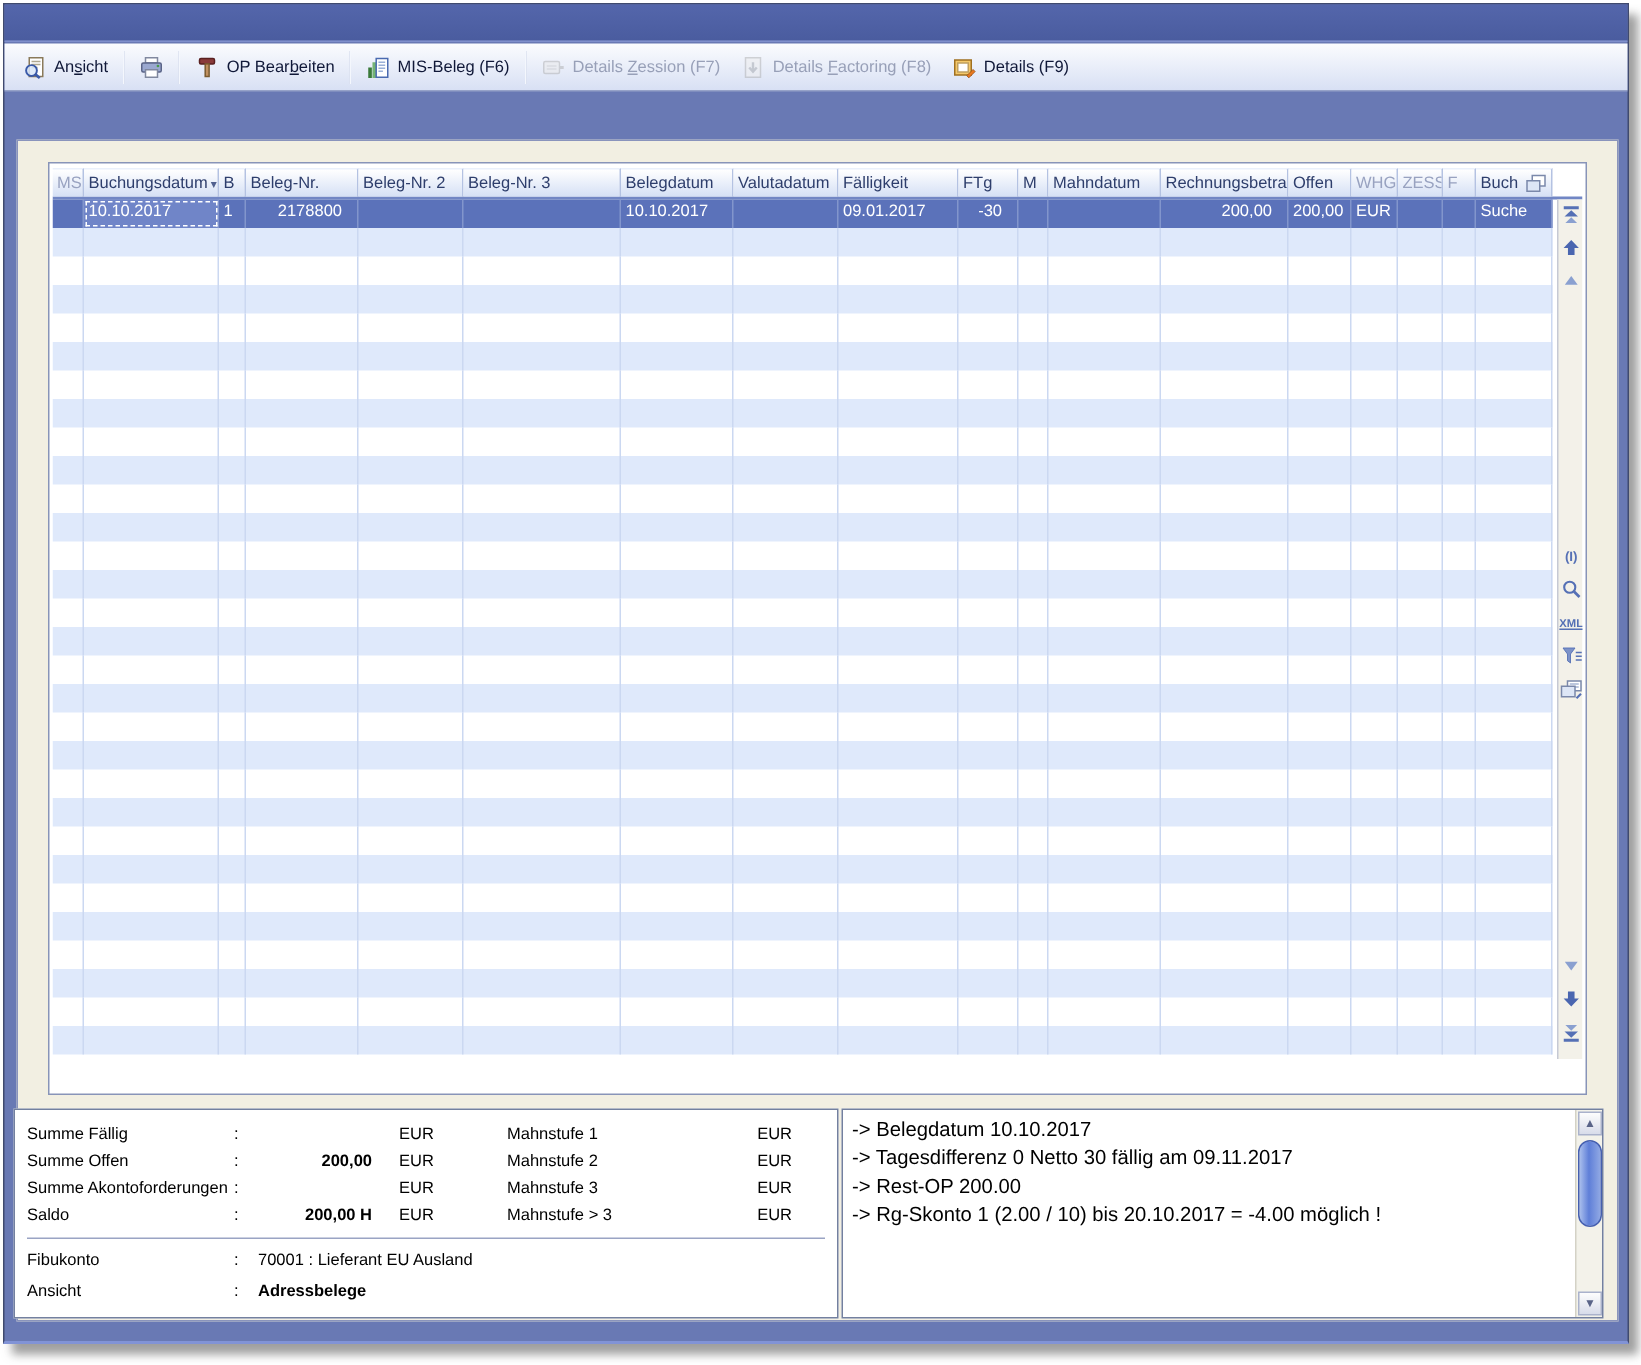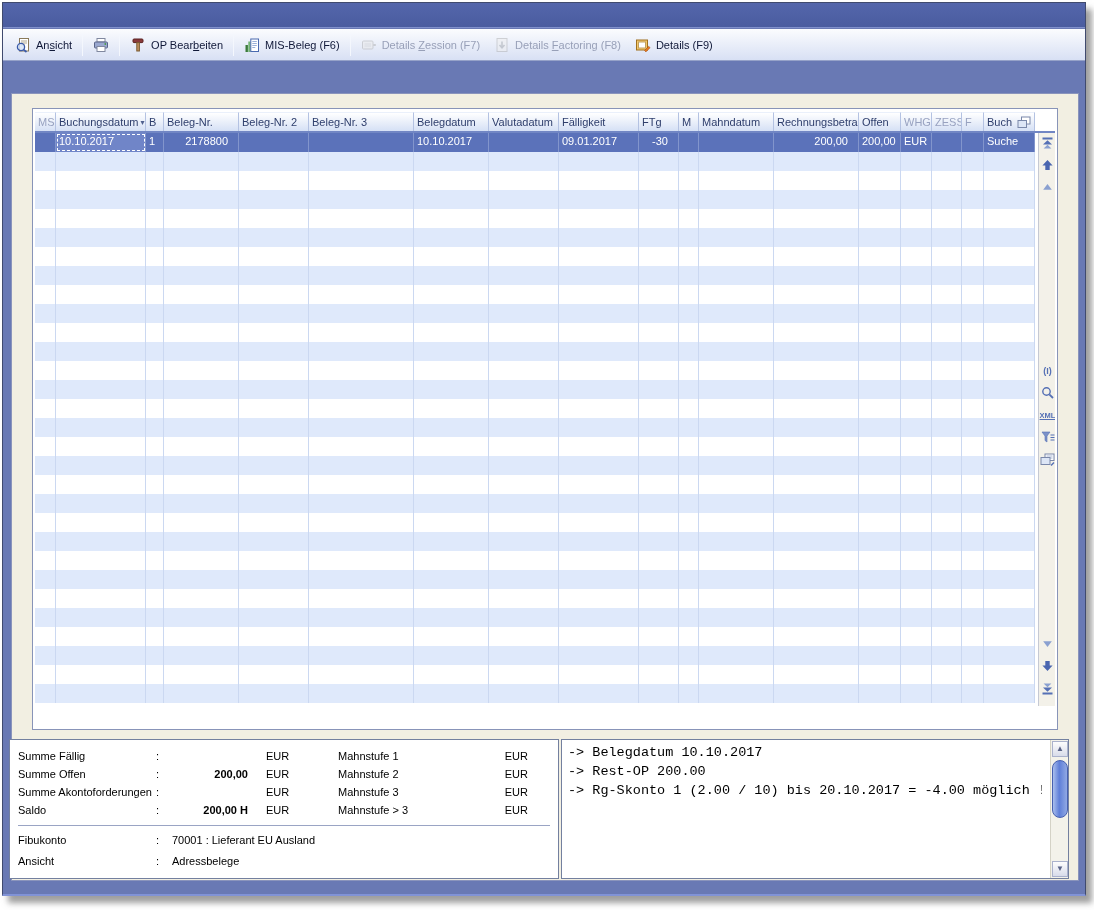--- a/index.html
+++ b/index.html
@@ -107,28 +107,28 @@
   .scolon { width:14px; }
   .sval { width:84px; text-align:right; font-weight:bold; padding-right:6px; }
   .scur { width:60px; padding-left:12px; }
   .smlabel { width:130px; margin-left:24px; }
   .smcur { margin-left:auto; margin-right:22px; }
   .sep { border-top:1px solid #9aa4c4; margin:6px 0 3px 0; }
   .frow { display:flex; height:21px; align-items:center; }
   .flabel { width:138px; }
   .fcolon { width:14px; }
   .fval { padding-left:2px; }
-  .fval.bold { font-weight:normal; }
+  .fval.bold { font-weight:bold; }
   
   .panel-details {
     position:absolute; left:558px; top:736px; width:508px; height:140px;
     background:#fff; border:1px solid #73809f; font-size:13.5px; color:#000;
     padding:5px 26px 0 6px; overflow:hidden;
   }
-  .dline { height:19px; white-space:nowrap; overflow:hidden;font-family:Liberation Mono, monospace; }
+  .dline { height:19px; white-space:nowrap; overflow:hidden; }
   .dscroll {
     position:absolute; right:0; top:0; bottom:0; width:18px;
     background:#f3f2ea; border-left:1px solid #d4d2c6;
   }
   .sbtn {
     position:absolute; left:1px; width:16px; height:16px;
     background:linear-gradient(#fdfdfd,#d8dcea); border:1px solid #aab2cc;
     color:#5a6488; font-size:8px; line-height:14px; text-align:center;
   }
   .sbtn.up { top:1px; } .sbtn.down { bottom:1px; }
@@ -1008,20 +1008,21 @@
     <div class="frow">
       <span class="flabel">Ansicht</span>
       <span class="fcolon">:</span>
       <span class="fval bold">Adressbelege</span>
     </div>
   </div>
 
   <div class="panel-details">
     <div id="dlines">
         <div class="dline">-&gt; Belegdatum 10.10.2017</div>
+        <div class="dline">-&gt; Tagesdifferenz 0 Netto 30 fällig am 09.11.2017</div>
         <div class="dline">-&gt; Rest-OP 200.00</div>
         <div class="dline">-&gt; Rg-Skonto 1 (2.00 / 10) bis 20.10.2017 = -4.00 möglich !</div>
       </div>
     <div class="dscroll">
       <div class="sbtn up">▲</div>
       <div class="sthumb"></div>
       <div class="sbtn down">▼</div>
     </div>
   </div>
 </div>

